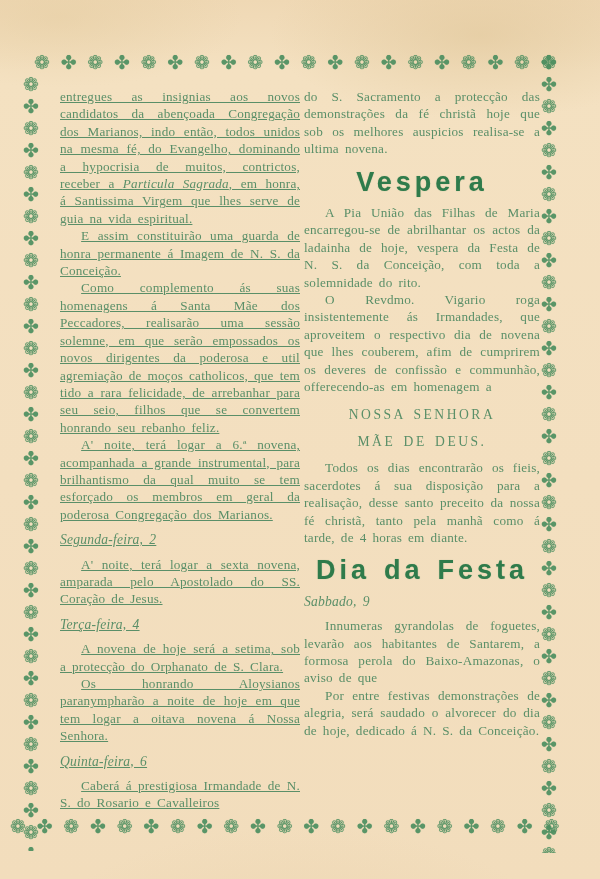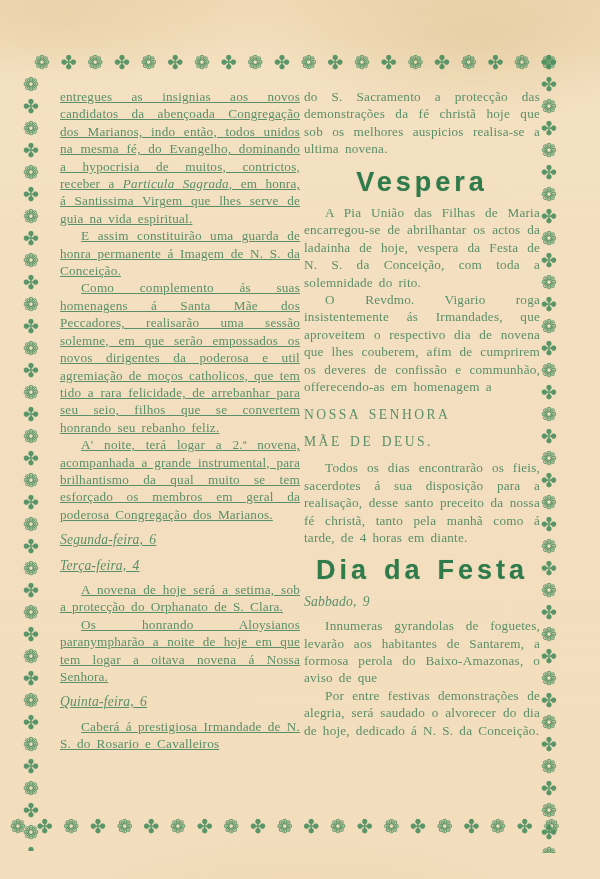--- a/index.html
+++ b/index.html
@@ -30,21 +30,21 @@
   .col-right{left:304px;width:236px;}
   p{margin:0;text-indent:1.6em;}
   p.noindent{text-indent:0;}
   .day{font-style:italic;margin:8px 0 7px 0;text-indent:0;font-size:13.6px;}
   .heading{
     font-family:"Liberation Sans","DejaVu Sans",sans-serif;
     font-weight:700;font-size:27px;color:#2f7b4b;text-align:center;
     margin:16px 0 13px 0;letter-spacing:4px;text-indent:0;
     text-shadow:0 0 1px rgba(47,123,75,.4);
   }
-  .dedication{text-align:left;text-indent:0;letter-spacing:2.5px;margin:10px 0 9px 0;
+  .dedication{text-align:center;text-indent:0;letter-spacing:2.5px;margin:10px 0 9px 0;
     font-size:13.6px;}
   .ink{color:#5a8f68;}
 </style>
 </head>
 <body>
 
 <div class="page">
 
   <div class="orn h orn-top">❁ ✤ ❁ ✤ ❁ ✤ ❁ ✤ ❁ ✤ ❁ ✤ ❁ ✤ ❁ ✤ ❁ ✤ ❁ ✤ ❁ ✤ ❁ ✤ ❁ ✤ ❁ ✤ ❁ ✤ ❁ ✤ ❁ ✤ ❁ ✤ ❁ ✤ ❁ ✤ ❁ ✤ ❁ ✤ ❁ ✤ ❁ ✤ </div>
   <div class="orn v orn-left">❁
@@ -130,22 +130,23 @@
 ✤
 ❁
 ✤
 </div>
   <div class="orn h orn-bottom">❁ ✤ ❁ ✤ ❁ ✤ ❁ ✤ ❁ ✤ ❁ ✤ ❁ ✤ ❁ ✤ ❁ ✤ ❁ ✤ ❁ ✤ ❁ ✤ ❁ ✤ ❁ ✤ ❁ ✤ ❁ ✤ ❁ ✤ ❁ ✤ ❁ ✤ ❁ ✤ ❁ ✤ ❁ ✤ ❁ ✤ ❁ ✤ </div>
 
   <div class="col col-left ink">
     <p class="noindent"><span>entregues as insignias aos novos candidatos da abençoada Congregação dos Marianos, indo então, todos unidos na mesma fé, do Evangelho, dominando a hypocrisia de muitos, contrictos, receber a </span><i>Particula Sagrada</i><span>, em honra, á Santissima Virgem que lhes serve de guia na vida espiritual.</span></p>
     <p>E assim constituirão uma guarda de honra permanente á Imagem de N. S. da Conceição.</p>
     <p>Como complemento ás suas homenagens á Santa Mãe dos Peccadores, realisarão uma sessão solemne, em que serão empossados os novos dirigentes da poderosa e util agremiação de moços catholicos, que tem tido a rara felicidade, de arrebanhar para seu seio, filhos que se convertem honrando seu rebanho feliz.</p>
-    <p>A' noite, terá logar a 2.ª novena, acompanhada a grande instrumental, para brilhantismo da qual muito se tem esforçado os membros em geral da poderosa Congregação dos Marianos.</p>
-    <div class="day">Segunda-feira, 6</div>
+    <p>A' noite, terá logar a 6.ª novena, acompanhada a grande instrumental, para brilhantismo da qual muito se tem esforçado os membros em geral da poderosa Congregação dos Marianos.</p>
+    <div class="day">Segunda-feira, 2</div>
+    <p>A' noite, terá logar a sexta novena, amparada pelo Apostolado do SS. Coração de Jesus.</p>
     <div class="day">Terça-feira, 4</div>
     <p>A novena de hoje será a setima, sob a protecção do Orphanato de S. Clara.</p>
     <p>Os honrando Aloysianos paranympharão a noite de hoje em que tem logar a oitava novena á Nossa Senhora.</p>
     <div class="day">Quinta-feira, 6</div>
     <p>Caberá á prestigiosa Irmandade de N. S. do Rosario e Cavalleiros</p>
   </div>
 
   <div class="col col-right ink">
     <p class="noindent">do S. Sacramento a protecção das demonstrações da fé christã hoje que sob os melhores auspicios realisa-se a ultima novena.</p>
     <div class="heading">Vespera</div>

